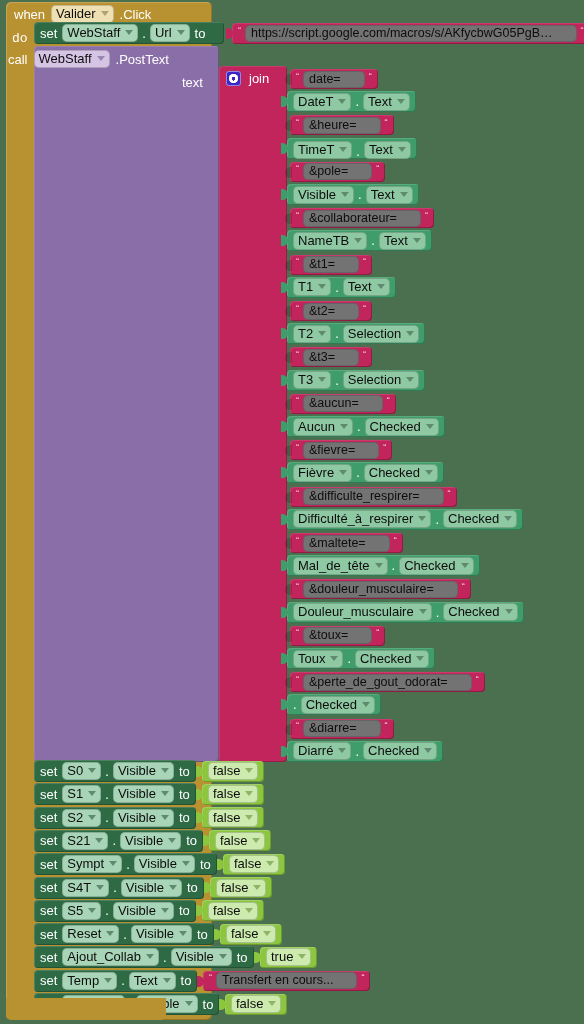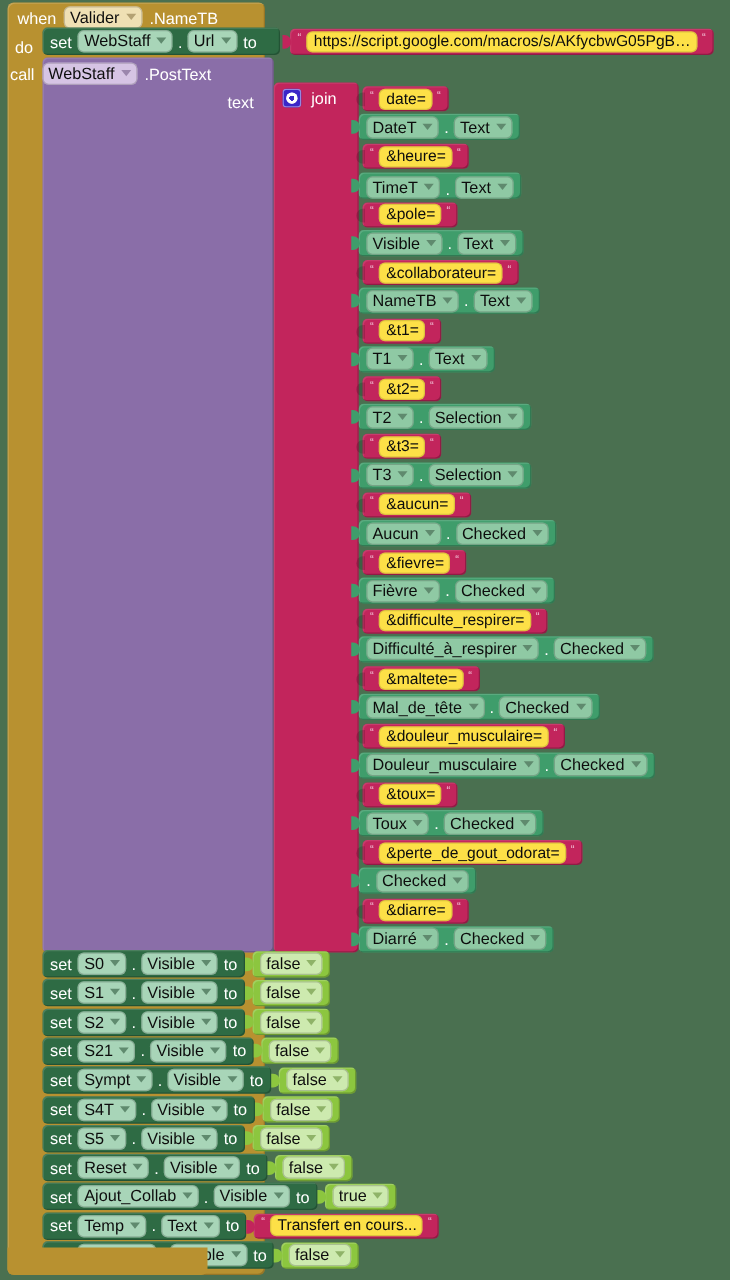--- a/index.html
+++ b/index.html
@@ -36,21 +36,21 @@
   .fld.gold .caret{border-top-color:#b3a173;}
   .fld.lgreen .caret{border-top-color:#8fb368;}
 
   
   .when{
     left:6px;top:2px;width:206px;height:1018px;
     background:#b89130;border-radius:5px 5px 5px 5px;
     box-shadow:inset -1px -1px 0 rgba(0,0,0,.18), inset 1px 1px 0 rgba(255,255,255,.18);
   }
   .when-hdr{position:absolute;left:14px;top:5px;display:flex;align-items:center;gap:6px;}
-  .when-dotext{position:absolute;left:12px;top:29px;}
+  .when-dotext{position:absolute;left:12px;top:29px;font-family:Liberation Mono, monospace;}
   .when-foot{
     position:absolute;left:6px;top:998px;width:160px;height:22px;background:#b89130;
     border-radius:0 0 5px 5px;
   }
 
   
   .setblk{
     background:#2e6b44;border-radius:4px;
     box-shadow:inset -1px -1px 0 rgba(0,0,0,.22), inset 1px 1px 0 rgba(255,255,255,.14);
     display:flex;align-items:center;gap:5px;padding:0 6px;height:22px;
@@ -82,21 +82,21 @@
     box-shadow:0 0 0 1px #fff inset;
   }
 
   .strblk{
     position:absolute;background:#c2255c;border-radius:4px;height:20px;
     display:flex;align-items:center;gap:4px;padding:0 6px;
     box-shadow:inset -1px -1px 0 rgba(0,0,0,.25), inset 1px 1px 0 rgba(255,255,255,.10);
   }
   .quote{color:#f4c9dc;font-size:9px;line-height:1;position:relative;top:-3px;}
   .strval{
-    background:#fde047;border-radius:5px;padding:1px 5px 2px 6px;
+    background:#737373;border-radius:5px;padding:1px 24px 2px 6px;
     font-size:12.5px;line-height:14px;color:#0d0d0d;white-space:nowrap;
     box-shadow:inset 0 0 0 1px rgba(0,0,0,.13);
   }
 
   
   .getblk{
     position:absolute;background:#3f9d6b;border-radius:4px;height:21px;
     display:flex;align-items:center;gap:4px;padding:0 6px;
     box-shadow:inset -1px -1px 0 rgba(0,0,0,.22), inset 1px 1px 0 rgba(255,255,255,.14);
   }
@@ -128,21 +128,21 @@
 
 <div class="canvas">
 
   <div class="blk when"></div>
   <div class="when-hdr">
     <span class="lbl">when</span>
     <span class="fld gold">
       <span>Valider</span>
       <i class="caret"></i>
     </span>
-    <span class="lbl">.NameTB</span>
+    <span class="lbl">.Click</span>
   </div>
   <div class="when-dotext">
     <span class="lbl">do</span>
   </div>
 
   <div class="blk setblk" style="left:34px;top:22px;width:190px;">
     <span class="lbl">set</span>
     <span class="fld green">
       <span>WebStaff</span>
       <i class="caret"></i>

